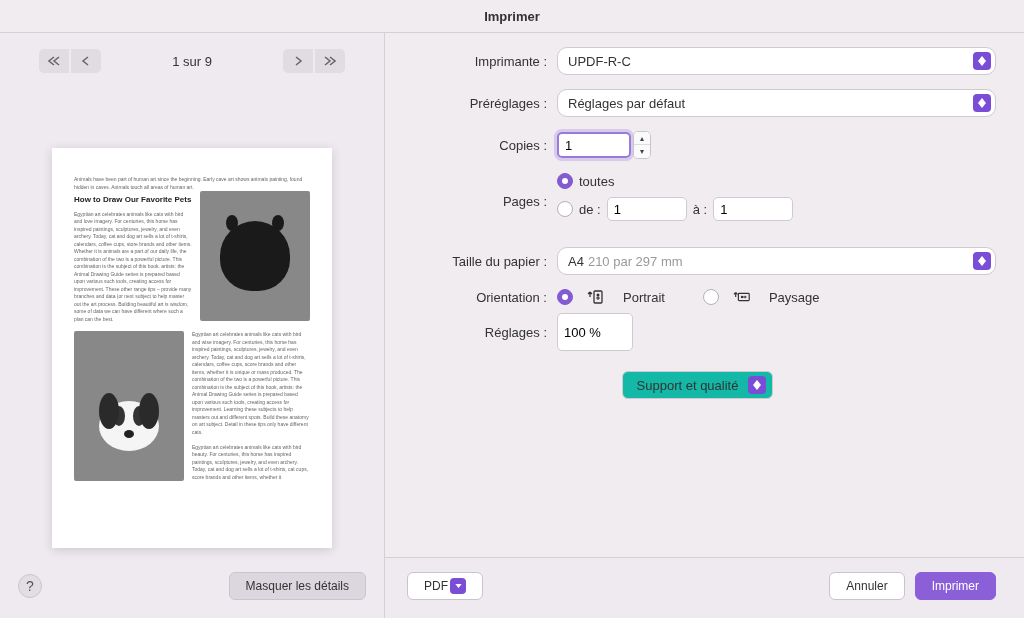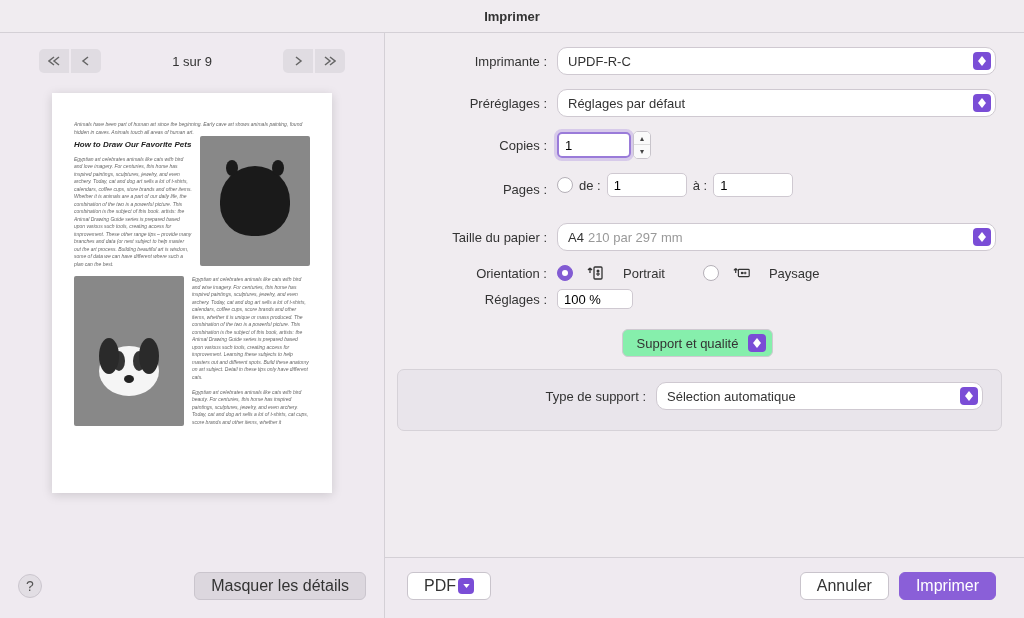--- a/index.html
+++ b/index.html
@@ -9,21 +9,21 @@
     .close-btn { position:absolute; right:8px; top:4px; width:20px; height:20px; display:flex; align-items:center; justify-content:center; color:#7a4dd6; }
     .content { flex:1; display:flex; border-top:1px solid #d4d0d6; }
     .sidebar { width: 385px; border-right:1px solid #d4d0d6; display:flex; flex-direction:column; background:#efeaf0; }
     .nav-row { display:flex; align-items:center; justify-content:space-between; padding:16px 38px 10px 38px; }
     .nav-group { display:flex; }
     .nav-btn { width:30px; height:24px; background:#e0dce2; border:none; border-radius:5px; margin:0 1px; display:flex; align-items:center; justify-content:center; cursor:pointer; color:#555;}
     .nav-btn:first-child { border-top-right-radius:0; border-bottom-right-radius:0; }
     .nav-btn:last-child { border-top-left-radius:0; border-bottom-left-radius:0; }
     .nav-btn svg { width:12px; height:12px; }
     .page-indicator { font-size:13px; color:#333; }
-    .preview-area { flex:1; display:flex; align-items:flex-start; justify-content:center; padding:10px 30px;font-style:italic; }
+    .preview-area { flex:1; display:flex; align-items:flex-end; justify-content:center; padding:10px 30px; }
     .page-preview { width:280px; height:400px; background:#fff; box-shadow:0 2px 10px rgba(0,0,0,0.15); padding:28px 22px; font-size:5px; color:#555; line-height:1.4; }
     .page-preview h3 { font-size:8px; font-weight:700; color:#222; margin:4px 0 6px; line-height:1.2; }
     .preview-row { display:flex; gap:8px; margin-bottom:8px; }
     .preview-text { flex:1; }
     .preview-img { width:110px; height:130px; background:#888; border-radius:2px; display:flex; align-items:center; justify-content:center;}
     .preview-img.big { height:150px; }
     .pet-shape { width:70px; height:70px; background:#1a1a1a; border-radius:50% 50% 45% 45%; position:relative;}
     .pet-shape::before, .pet-shape::after { content:''; position:absolute; width:12px; height:16px; background:#1a1a1a; border-radius:50%; top:-6px;}
     .pet-shape::before{ left:6px;} .pet-shape::after{ right:6px;}
     .main { flex:1; display:flex; flex-direction:column; padding:14px 28px 0 14px; font-size:13px; color:#333; overflow:auto;}
@@ -40,29 +40,29 @@
     .stepper { margin-left:2px; display:flex; flex-direction:column; border:1px solid #c8c4cb; border-radius:5px; overflow:hidden; background:#fff;}
     .stepper button { width:16px; height:13px; border:none; background:#fafafa; cursor:pointer; display:flex; align-items:center; justify-content:center; font-size:8px; color:#444;}
     .stepper button:first-child{border-bottom:1px solid #ddd;}
     .radio-row { display:flex; align-items:center; gap:6px; margin-bottom:8px;}
     .radio { width:16px; height:16px; border-radius:50%; border:1px solid #b5b0b8; background:#fff; display:inline-flex; align-items:center; justify-content:center; cursor:pointer;}
     .radio.checked { background:#825bd3; border-color:#825bd3;}
     .radio.checked::after{content:''; width:6px; height:6px; background:#fff; border-radius:50%;}
     .small-input { width:80px; height:24px; border:1px solid #cfc9d1; border-radius:5px; padding:2px 6px; font-size:13px; background:#fff;}
     .orient-icon { display:inline-flex; align-items:center; margin-right:4px;}
     .orient-icon svg { width:18px; height:16px;}
-    .scale-input { width:76px; height:20px; border:1px solid #cfc9d1; border-radius:5px; padding:2px 6px; font-size:13px; background:#fff;}
+    .scale-input { width:76px; height:38px; border:1px solid #cfc9d1; border-radius:5px; padding:2px 6px; font-size:13px; background:#fff;}
     .section-select-wrap { display:flex; justify-content:center; margin:6px 0 12px;}
-    .section-select { display:flex; align-items:center; gap:10px; background:#86efac; border:1px solid #cfc9d1; border-radius:6px; padding:4px 6px 4px 14px; cursor:pointer;}
+    .section-select { display:flex; align-items:center; gap:10px; background:#14b8a6; border:1px solid #cfc9d1; border-radius:6px; padding:4px 6px 4px 14px; cursor:pointer;}
     .support-panel { background:#e9e5eb; border:1px solid #d6d2d8; border-radius:7px; margin:0 -6px 0 -2px; padding:12px 18px 20px 10px;}
     .support-panel .form-label{ width:248px; }
     .spacer{flex:1;}
     .footer { display:flex; align-items:center; padding:14px 28px 18px 22px; border-top:1px solid #d4d0d6; background:#efeaf0;}
     .help-btn { width:24px; height:24px; border-radius:50%; background:#e2dee4; border:1px solid #cbc6ce; display:flex; align-items:center; justify-content:center; font-size:14px; color:#555; cursor:pointer;}
-    .btn { height:28px; padding:0 16px; border-radius:6px; border:1px solid #c9c4cc; background:#fff; font-size:16px; cursor:pointer; color:#333;}
+    .btn { height:28px; padding:0 16px; border-radius:6px; border:1px solid #c9c4cc; background:#fff; font-size:12px; cursor:pointer; color:#333;}
     .btn.primary { background:#8a5fd8; color:#fff; border-color:#8a5fd8; font-weight:500;}
     .btn.toggle { background:#dcd7de; border-color:#cac5cd;}
     .pdf-btn { display:flex; align-items:center; gap:2px;}
     .pdf-btn .arrows { width:16px; height:16px; background:#7a4dd6; border-radius:4px; display:flex; flex-direction:column; align-items:center; justify-content:center;}
     .pdf-btn .arrows svg{width:7px;height:4px;fill:#fff;}
     .bottom-row { display:flex; align-items:center; width:100%;}
     .sidebar-footer { display:flex; align-items:center; padding:14px 18px 18px; gap:12px;}
     .greek { font-size:5px; line-height:1.5; color:#666; display:block; overflow:hidden;}
   </style>
 </head>
@@ -187,20 +187,24 @@
               <button>▴</button>
               <button>▾</button>
             </div>
           </div>
         </div>
 
         <div class="form-row tight">
           <div class="form-label">Pages :</div>
           <div class="form-control">
             <div class="radio-row">
+              <span class="radio checked"></span>
+              <span>toutes</span>
+            </div>
+            <div class="radio-row">
               <span class="radio"></span>
               <span>de :</span>
               <input class="small-input" value="1" style="">
               <span>à :</span>
               <input class="small-input" value="1" style="">
             </div>
           </div>
         </div>
 
         <div style="height:10px"></div>
@@ -263,38 +267,20 @@
                 <svg viewBox="0 0 8 5" style="width:8px;height:5px;fill:#fff;">
                   <path d="M0 5 L4 0 L8 5 Z"></path>
                 </svg>
                 <svg viewBox="0 0 8 5" style="width:8px;height:5px;fill:#fff;">
                   <path d="M0 0 L4 5 L8 0 Z"></path>
                 </svg>
               </span>
           </div>
         </div>
 
-        <div class="support-panel">
-          <div class="form-row" style="margin-bottom:0;">
-            <div class="form-label">Type de support :</div>
-            <div class="form-control">
-              <div class="select">
-                <span>Sélection automatique</span>
-                <span class="arrows">
-                    <svg viewBox="0 0 8 5">
-                      <path d="M0 5 L4 0 L8 5 Z"></path>
-                    </svg>
-                    <svg viewBox="0 0 8 5">
-                      <path d="M0 0 L4 5 L8 0 Z"></path>
-                    </svg>
-                  </span>
-              </div>
-            </div>
-          </div>
-        </div>
       </div>
 
       <div class="footer">
         <div class="bottom-row">
           <button class="btn pdf-btn">
             <span>PDF</span>
             <span class="arrows">
                 <svg viewBox="0 0 8 5">
                   <path d="M0 0 L4 5 L8 0 Z"></path>
                 </svg>

